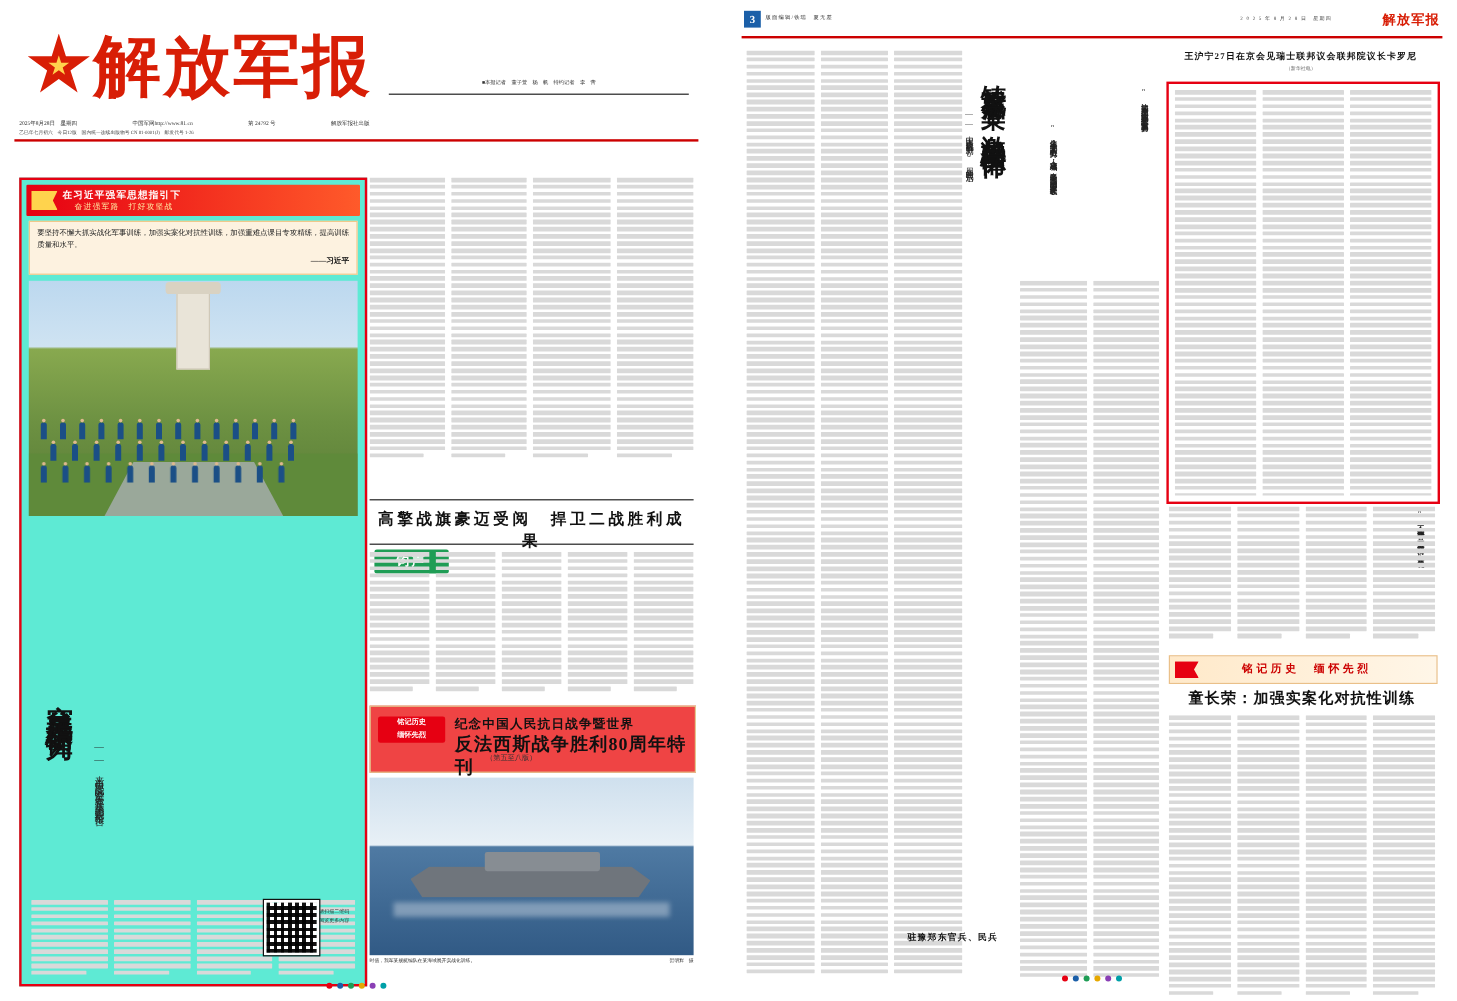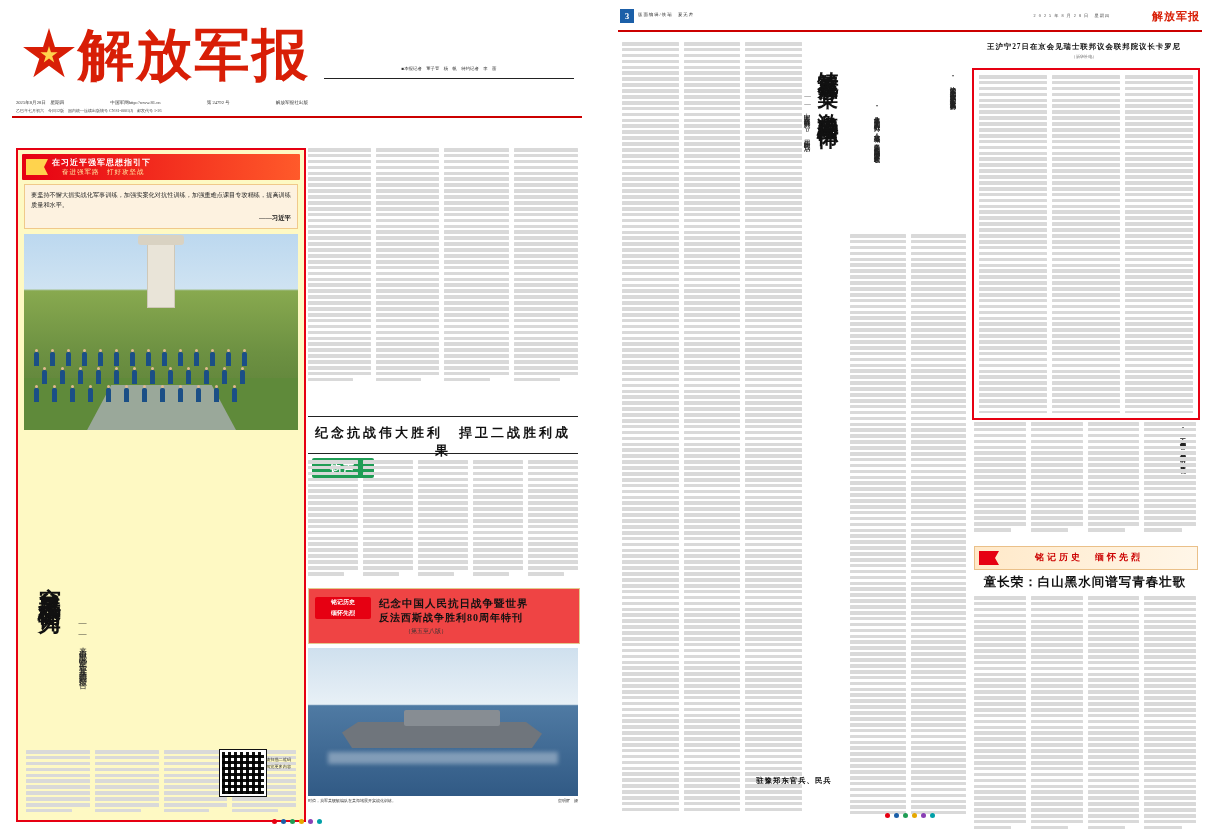--- a/index.html
+++ b/index.html
@@ -59,21 +59,21 @@
   }
   .mast-right-byline{
     position:absolute;left:312px;top:58px;width:250px;text-align:center;
     font-size:4.4px;color:#333;
   }
   .mast-hr{position:absolute;left:312px;top:70px;width:250px;height:1px;background:#222;}
 
   
   .feature{
     position:absolute;left:4px;top:140px;width:286px;height:670px;
-    border:2px solid #e60012;background:#fef9c3;
+    border:2px solid #e60012;background:#5eead4;
   }
   .feature-banner{
     margin:4px;height:26px;background:linear-gradient(90deg,#e60012,#ff5a2a);
     position:relative;border-radius:1px;
   }
   .fb-line1{
     position:absolute;left:30px;top:3px;color:#fff;font-size:8px;font-weight:bold;letter-spacing:1px;
   }
   .fb-line2{
     position:absolute;left:40px;top:14px;color:#ffe6a0;font-size:6.5px;letter-spacing:1px;
@@ -145,21 +145,21 @@
   
   .special{
     position:absolute;left:296px;top:580px;width:270px;height:54px;
     background:#ef4444;border:1px solid #e3c98f;
   }
   .sp-badge{
     position:absolute;left:6px;top:8px;width:56px;height:22px;background:#e60012;border-radius:2px;
     color:#fff;font-size:6px;text-align:center;line-height:11px;font-weight:bold;
   }
   .sp-t1{position:absolute;left:70px;top:8px;font-size:10.5px;font-weight:bold;color:#111;letter-spacing:1px;}
-  .sp-t2{position:absolute;left:70px;top:22px;font-size:10px;font-weight:bold;color:#111;letter-spacing:1px;}
+  .sp-t2{position:absolute;left:70px;top:22px;font-size:15px;font-weight:bold;color:#111;letter-spacing:1px;}
   .sp-t3{position:absolute;left:96px;top:38px;font-size:6px;color:#333;}
 
   
   .shipphoto{
     position:absolute;left:296px;top:640px;width:270px;height:148px;
     background:linear-gradient(#cfe0ee 0%,#e8f0f6 38%,#4f7aa3 39%,#315a85 100%);
     overflow:hidden;
   }
   .ship{
     position:absolute;left:34px;top:74px;width:200px;height:26px;background:#6f757c;
@@ -574,21 +574,21 @@
             <div></div>
             <div></div>
             <div></div>
             <div></div>
             <div class="short"></div>
         </div>
       </div>
     </div>
 
     <div class="midhead">
-      <div class="t">纪念抗战伟大胜利　捍卫二战胜利成果</div>
+      <div class="t">高擎战旗豪迈受阅　捍卫二战胜利成果</div>
     </div>
     <div class="jiansheng">钧声</div>
 
     <div class="midcols">
       <div class="col fakelines">
         <div></div>
           <div></div>
           <div></div>
           <div></div>
           <div></div>
@@ -1625,21 +1625,21 @@
             <div></div>
             <div></div>
             <div class="short"></div>
         </div>
       </div>
 
       <div class="mjls">
         <div class="mjls-flag"></div>
         <div class="mjls-t">铭记历史　缅怀先烈</div>
       </div>
-      <div class="art-title">童长荣：白山黑水间谱写青春壮歌</div>
+      <div class="art-title">童长荣：加强实案化对抗性训练</div>
 
       <div class="art-cols">
         <div class="col fakelines">
           <div></div>
             <div></div>
             <div></div>
             <div></div>
             <div></div>
             <div></div>
             <div></div>

